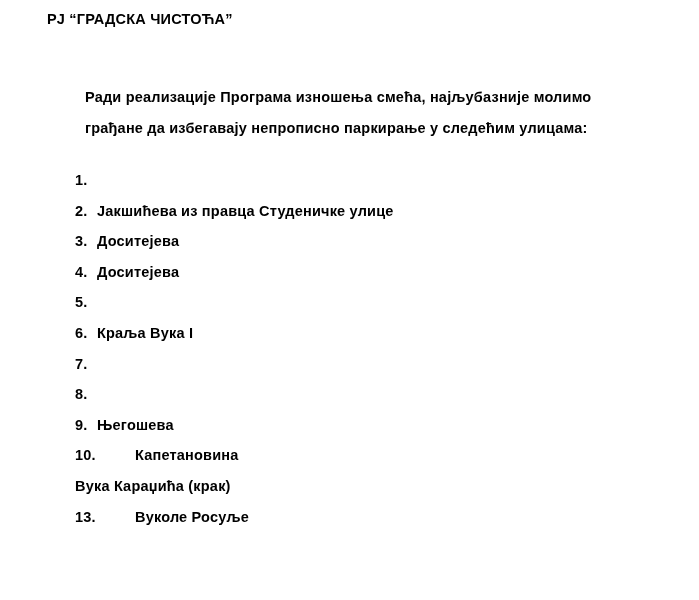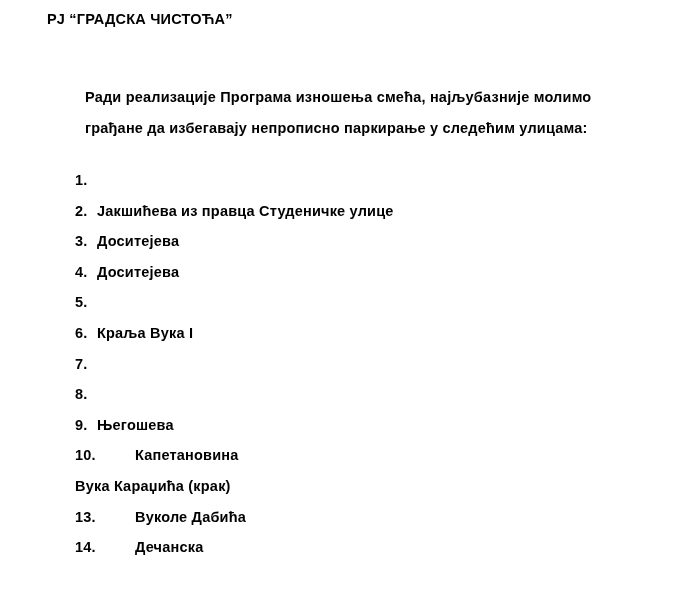--- a/index.html
+++ b/index.html
@@ -113,21 +113,17 @@
       <span class="num">10.</span>
       <span class="txt">Капетановина</span>
     </div>
     <div class="list-row wide">
     </div>
     <div class="list-row wide">
       <span class="txt">Вука Караџића (крак)</span>
     </div>
     <div class="list-row wide">
       <span class="num">13.</span>
-      <span class="txt">Вуколе Дабића</span>
-    </div>
-    <div class="list-row wide">
-      <span class="num">14.</span>
-      <span class="txt">Дечанска</span>
+      <span class="txt">Вуколе Росуље</span>
     </div>
 
   </div>
 </div>
 
 </body></html>

